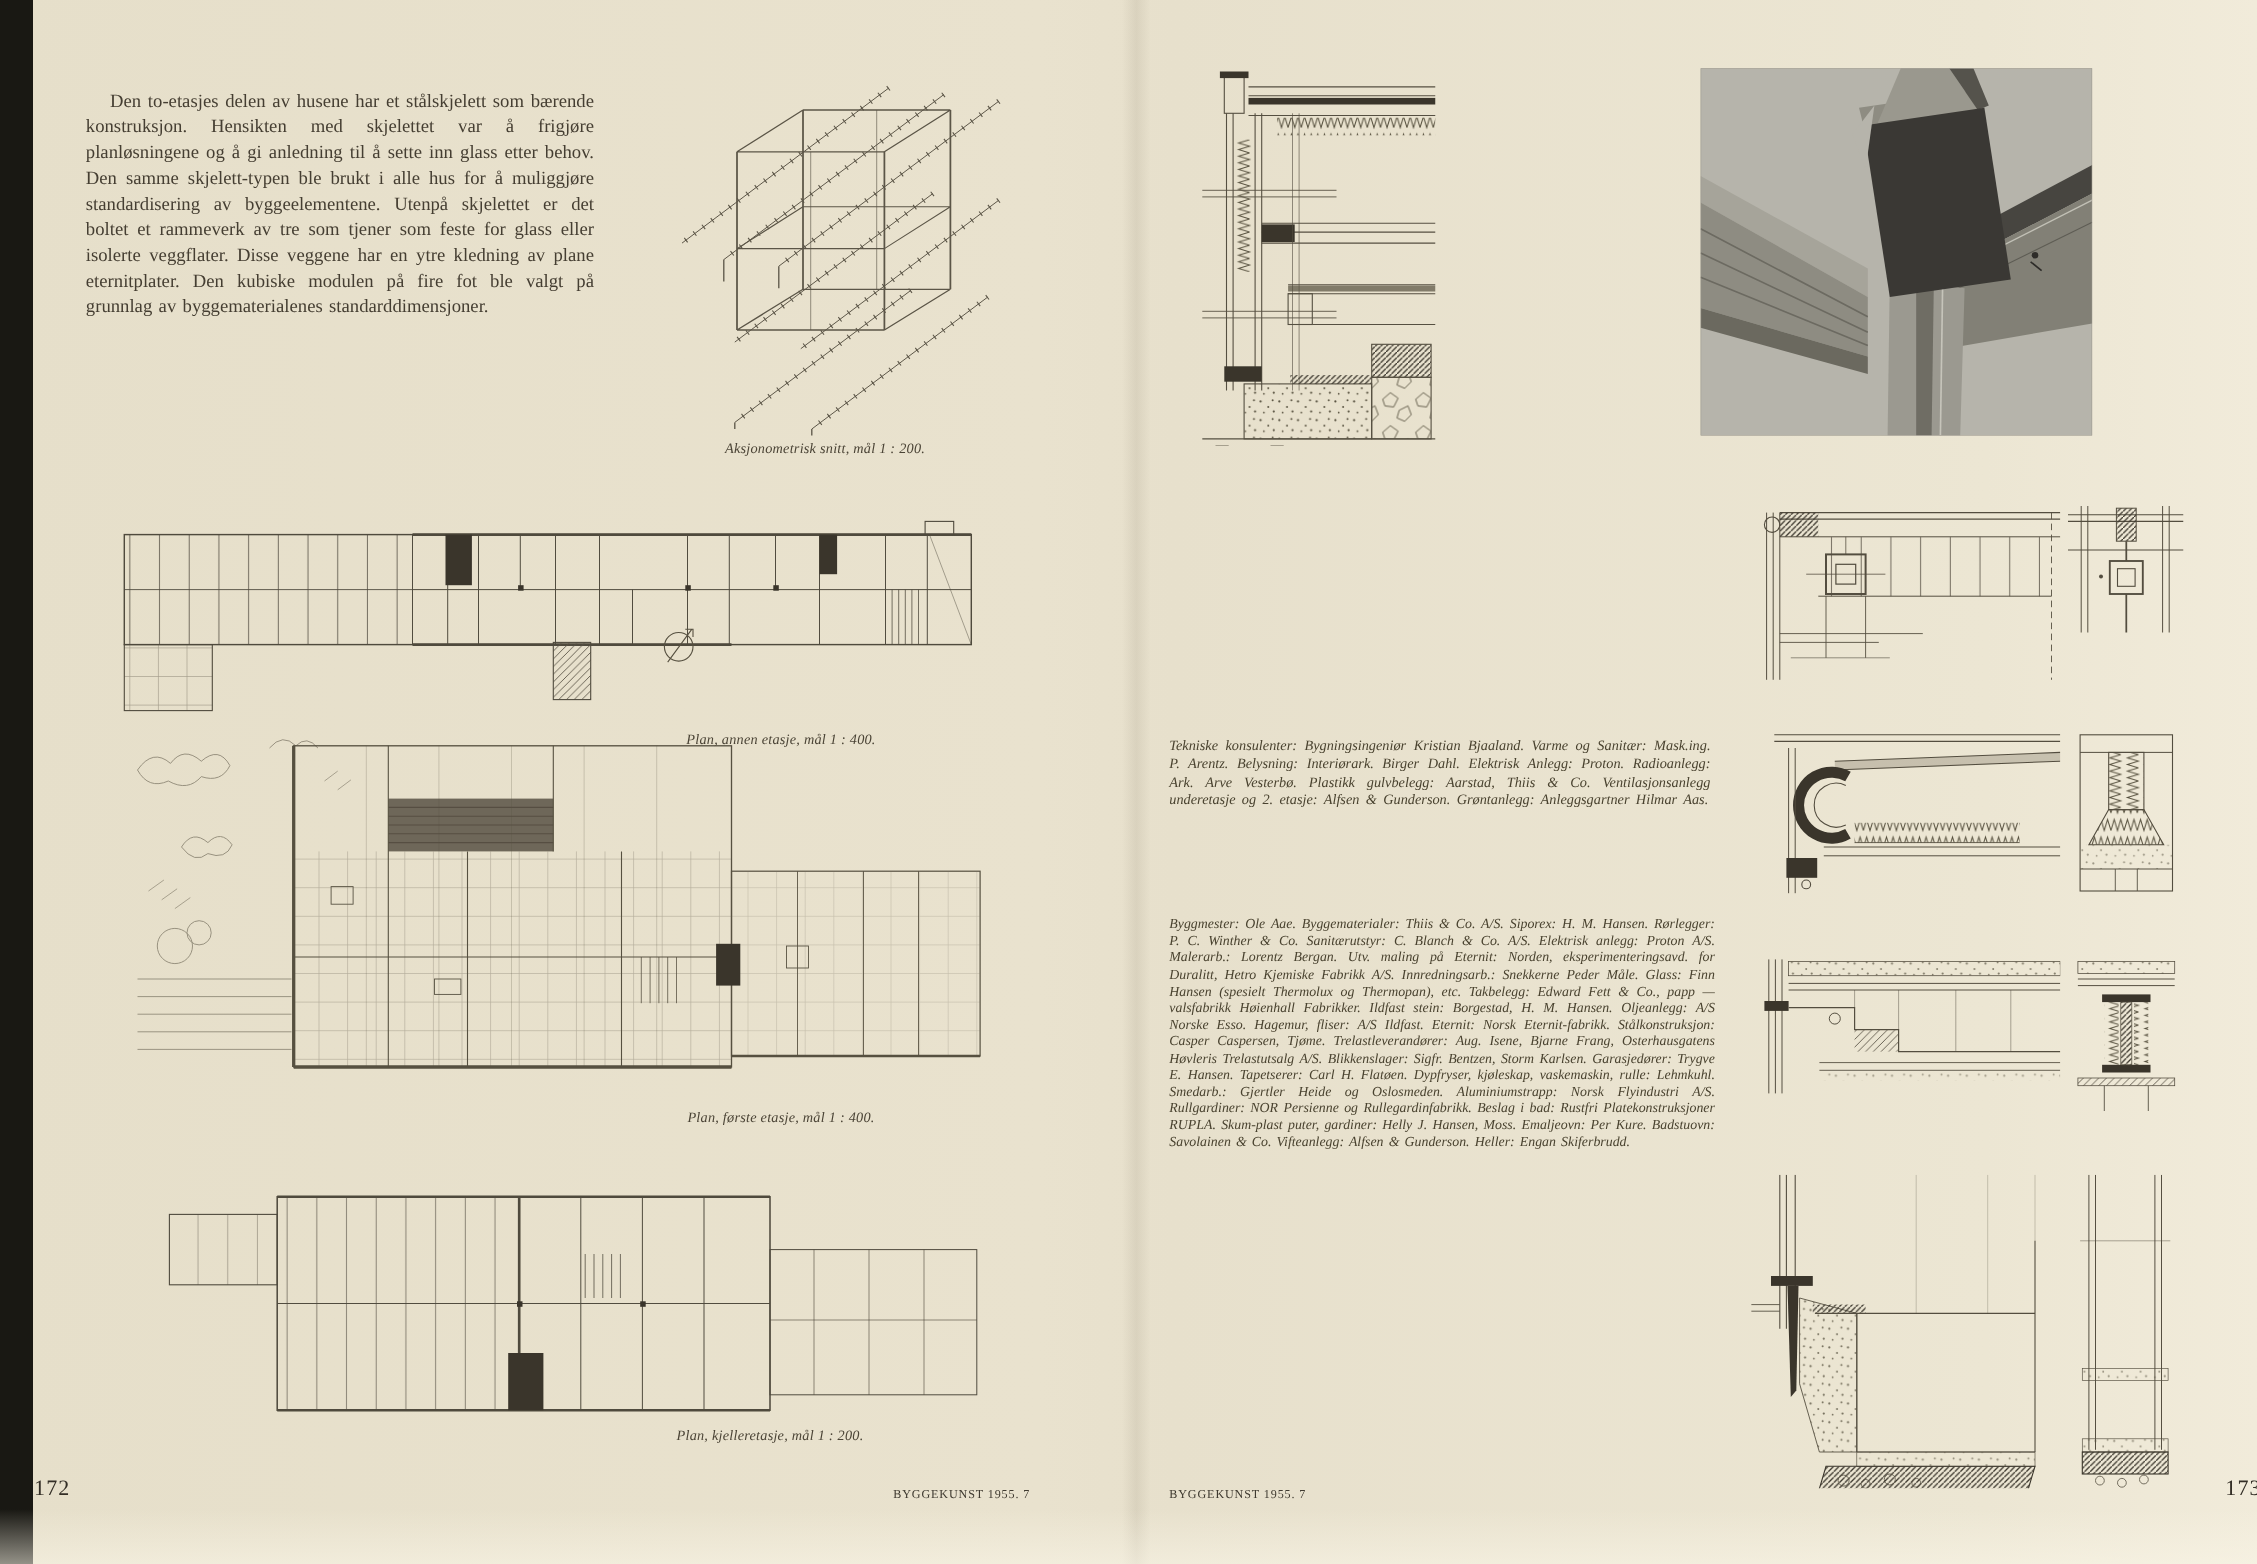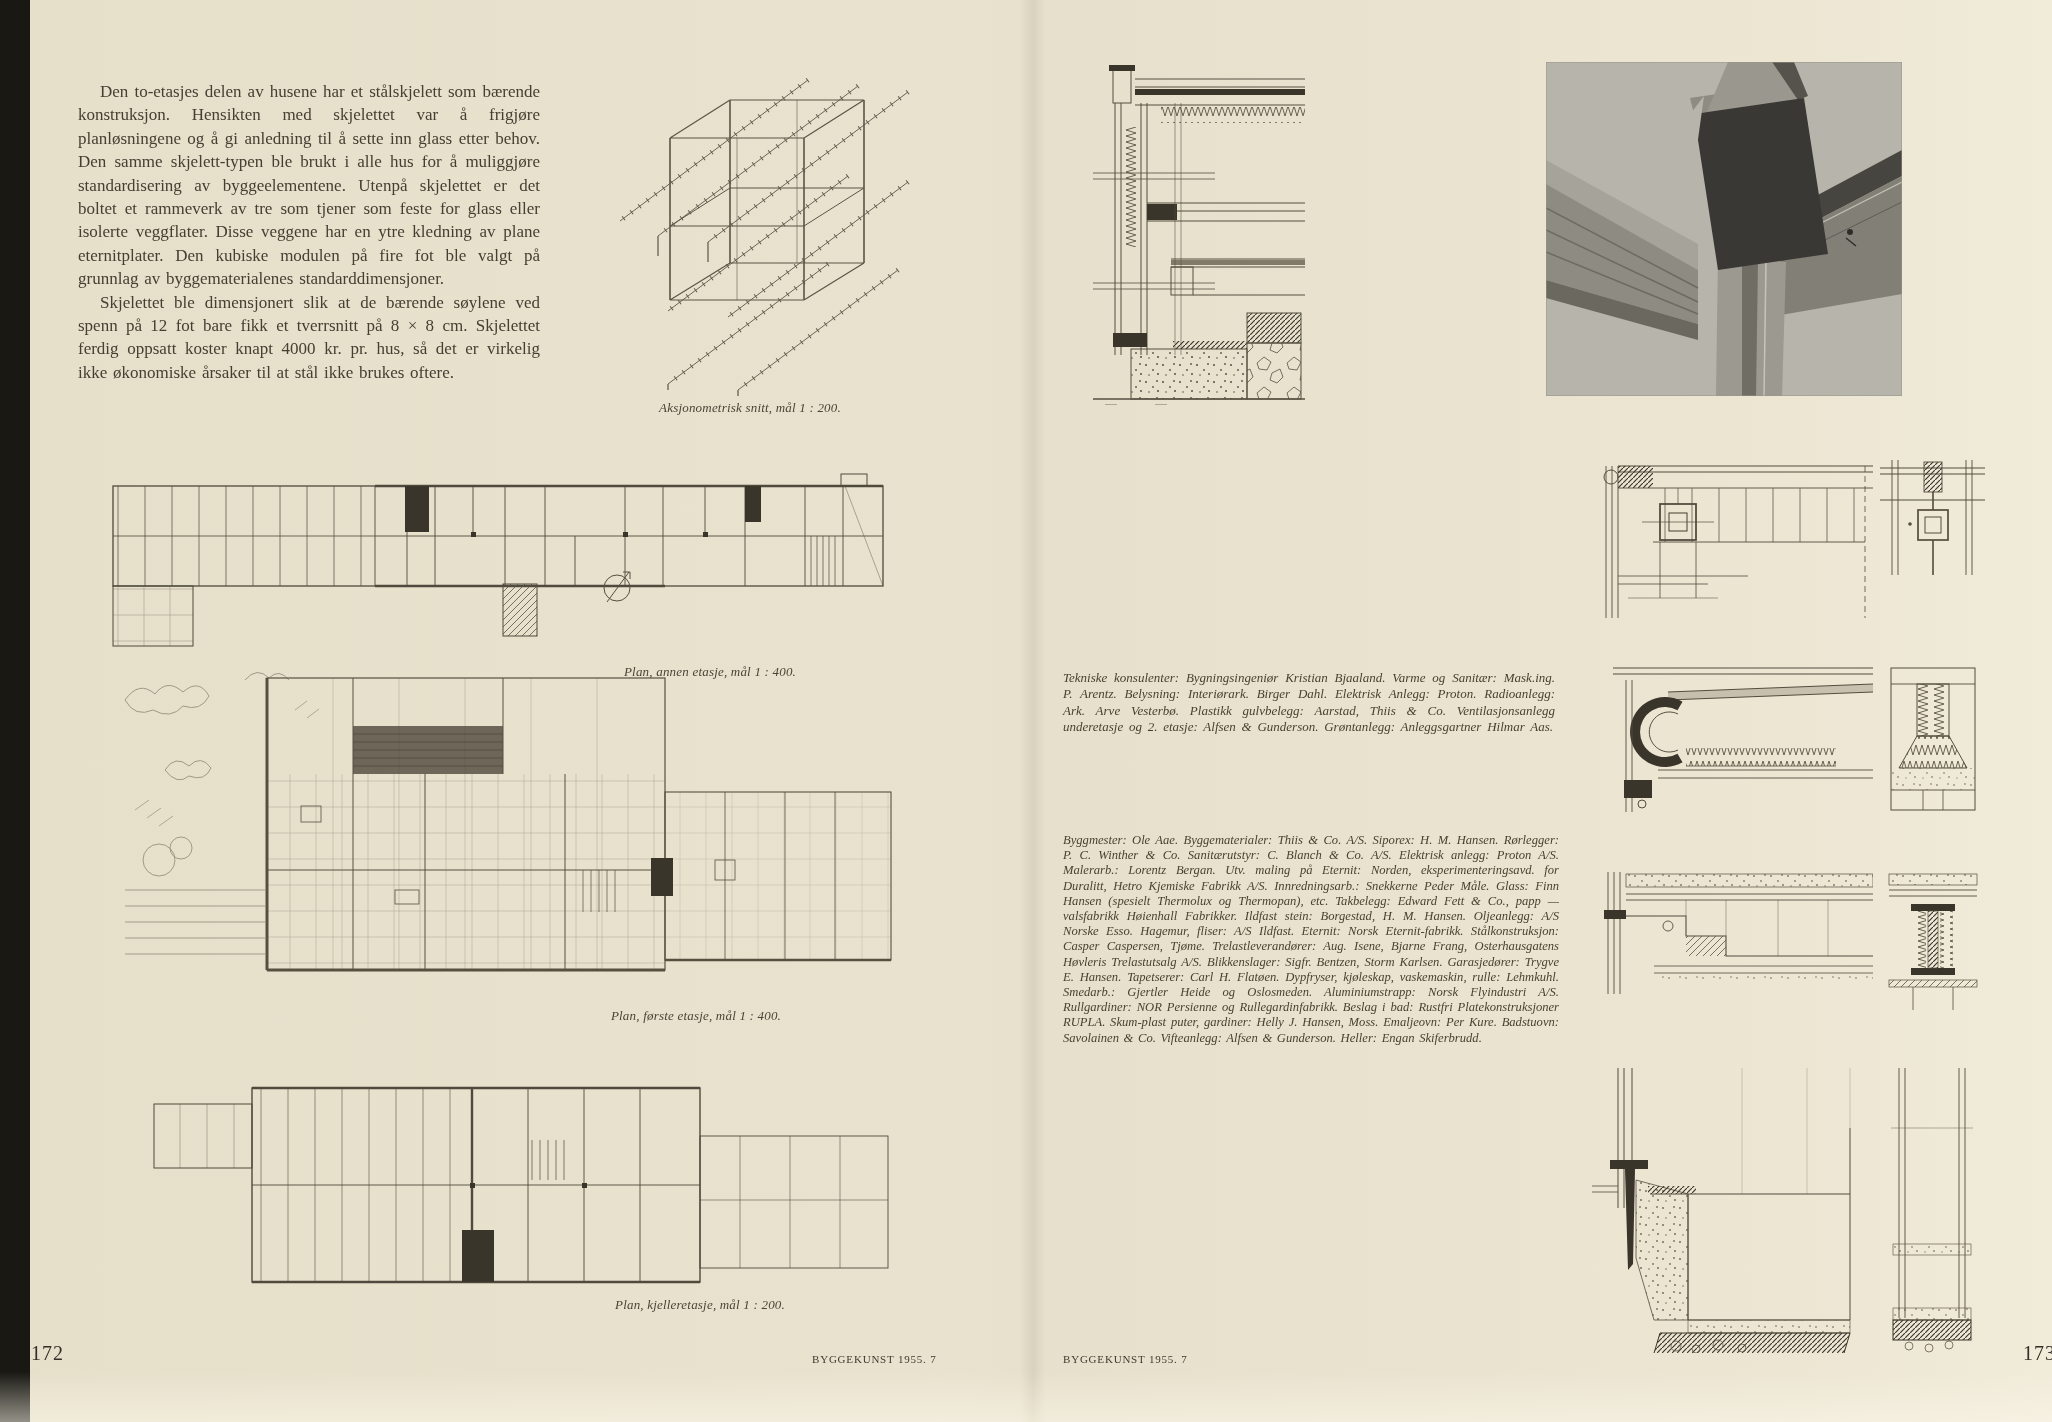--- a/index.html
+++ b/index.html
@@ -66,21 +66,20 @@
           <polygon points="17,18 25,14 28,22 22,28 15,25"></polygon>
         </g>
       </pattern>
     </defs>
   </svg>
 
   <div class="scan-edge"></div>
 
   <div class="abs bodytext">
     <p>Den to-etasjes delen av husene har et stålskjelett som bærende konstruksjon. Hensikten med skjelettet var å frigjøre planløsningene og å gi anledning til å sette inn glass etter behov. Den samme skjelett-typen ble brukt i alle hus for å muliggjøre standardisering av byggeelementene. Utenpå skjelettet er det boltet et rammeverk av tre som tjener som feste for glass eller isolerte veggflater. Disse veggene har en ytre kledning av plane eternitplater. Den kubiske modulen på fire fot ble valgt på grunnlag av byggematerialenes standarddimensjoner.</p>
-    <p>Skjelettet ble dimensjonert slik at de bærende søylene ved spenn på 12 fot bare fikk et tverrsnitt på 8 × 8 cm. Skjelettet ferdig oppsatt koster knapt 4000 kr. pr. hus, så det er virkelig ikke økonomiske årsaker til at stål ikke brukes oftere.</p>
   </div>
 
   <div class="abs" style="left:612px;top:58px;width:300px;height:340px;">
     <svg width="300" height="340" viewBox="0 0 300 340">
       <g stroke="#5b5547" fill="none" stroke-width="1.2">
         <path d="M118 42H252 M58 80H192 M118 42L58 80 M252 42L192 80"></path>
         <path d="M118 130H252 M58 168H192 M118 130L58 168 M252 130L192 168" stroke-width="1"></path>
         <path d="M118 205H252 M58 242H192 M118 205L58 242 M252 205L192 242"></path>
         <path d="M118 42V205 M252 42V205 M58 80V242 M192 80V242" stroke-width="1.6"></path>
         <path d="M185 42V205 M125 80V242" stroke-width=".8" opacity=".7"></path>
@@ -160,21 +159,21 @@
         <path d="M630 232V400 M690 232V400 M740 232V400" stroke-width=".8"></path>
         <rect x="556" y="298" width="22" height="38" fill="#3a352b" stroke="none"></rect>
         <path d="M488 310V352 M496 310V352 M504 310V352 M512 310V352 M520 310V352" stroke-width=".7"></path>
         <rect x="206" y="246" width="20" height="16" stroke-width=".8"></rect>
         <rect x="300" y="330" width="24" height="14" stroke-width=".8"></rect>
         <rect x="620" y="300" width="20" height="20" stroke-width=".8"></rect>
         <path d="M238 118V410M304 118V410M370 118V410M436 118V410M502 118V410" opacity=".3" stroke-width=".7"></path>
       </g>
     </svg>
   </div>
-  <div class="abs caption cap-center" style="left:546px;top:1008px;width:300px;">Plan, første etasje, mål 1 : 400.</div>
+  <div class="abs caption cap-center" style="left:560px;top:1008px;width:300px;">Plan, første etasje, mål 1 : 400.</div>
 
   <div class="abs" style="left:140px;top:1080px;width:760px;height:225px;">
     <svg width="760" height="225" viewBox="0 0 760 225">
       <g stroke="#4f4a3d" fill="none">
         <rect x="14" y="24" width="98" height="64" stroke-width="1" fill="url(#pgv)" fill-opacity=".5"></rect>
         <rect x="112" y="8" width="220" height="194" fill="url(#pgv)" fill-opacity=".8" stroke="none"></rect>
         <rect x="112" y="8" width="448" height="194" stroke-width="1.4"></rect>
         <path d="M112 105H560" stroke-width=".9"></path>
         <path d="M332 8V202 M388 8V202 M444 8V202 M500 8V202" stroke-width=".9"></path>
         <path d="M112 8H560 M112 202H560 M332 8V202" stroke-width="2.4"></path>

